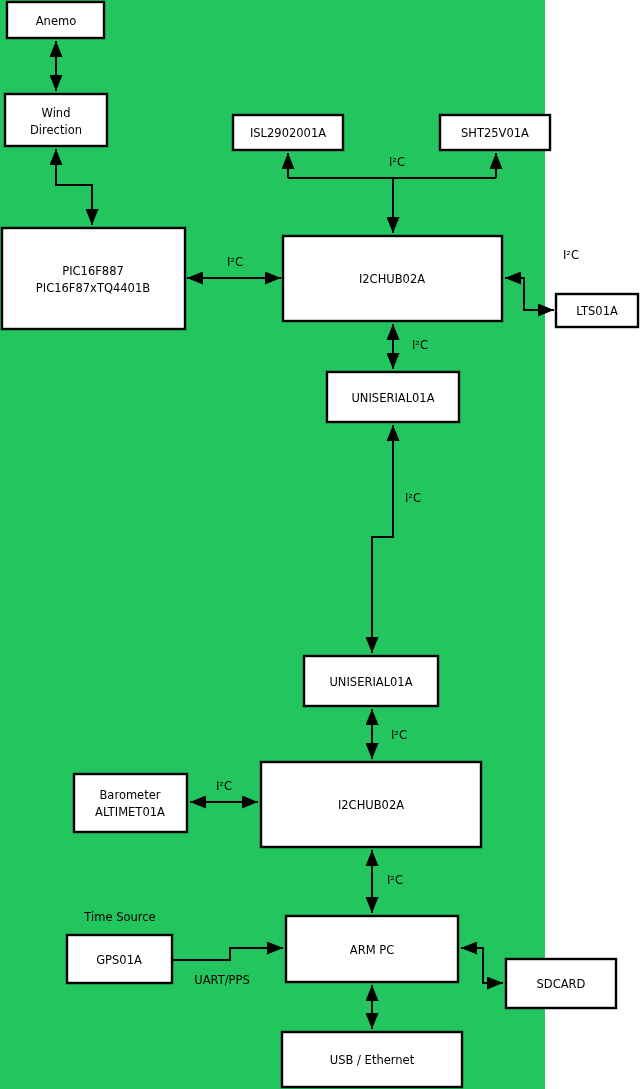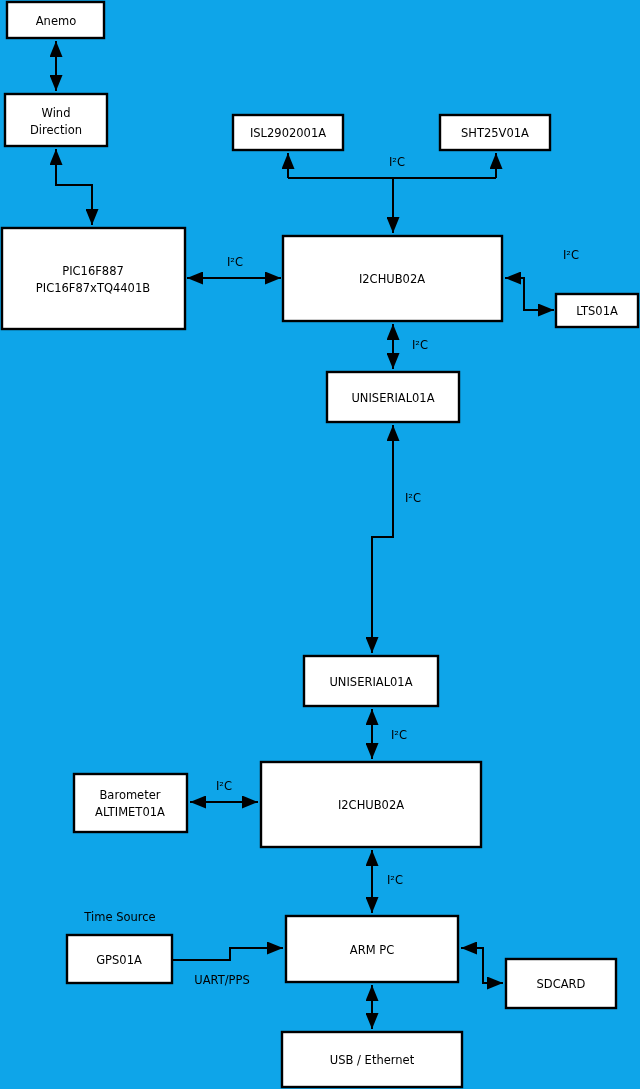--- a/index.html
+++ b/index.html
@@ -2,23 +2,23 @@
 <html><head>
 <meta charset="utf-8">
 <style>
   html, body {
     margin: 0;
     padding: 0;
     background: #ffffff;
   }
   .stage {
     position: relative;
-    width: 640px;
+    width: 545px;
     height: 1089px;
-    background: #0ea5e9;
+    background: #22c55e;
     font-family: "DejaVu Sans", "Liberation Sans", sans-serif;
   }
   svg text {
     font-family: "DejaVu Sans", "Liberation Sans", sans-serif;
     font-size: 11.5px;
     fill: #000000;
   }
   svg .box {
     fill: #ffffff;
     stroke: #000000;

